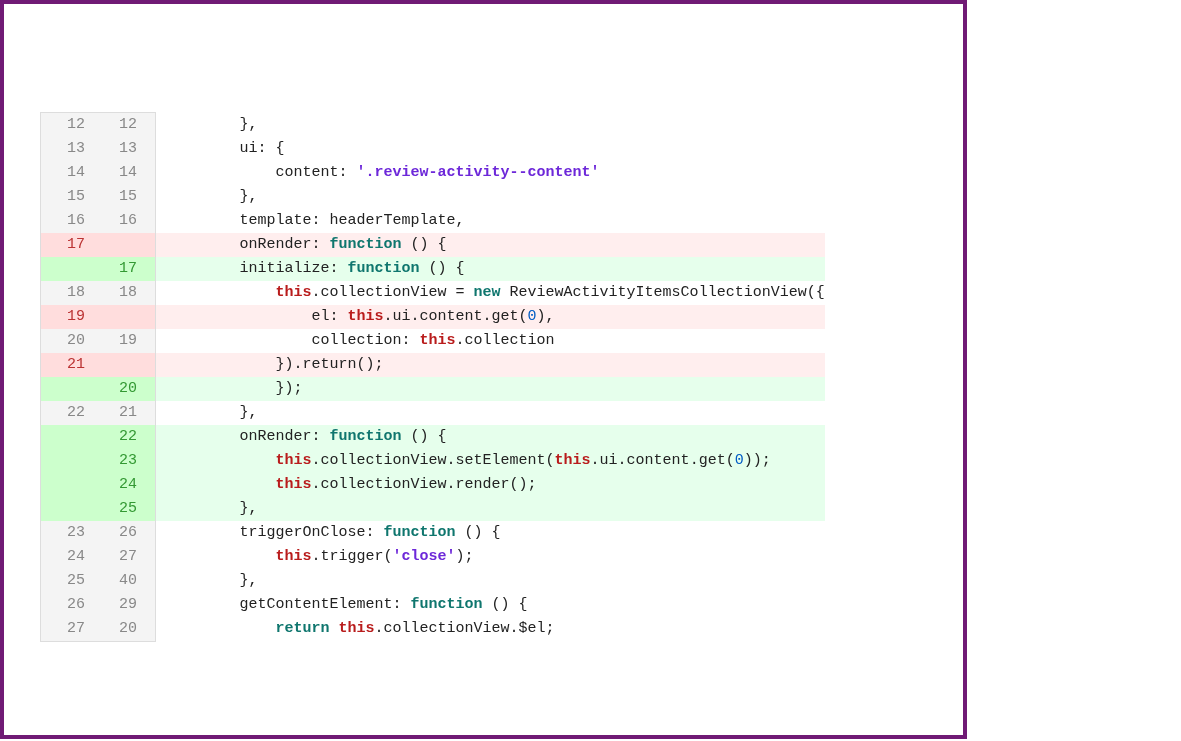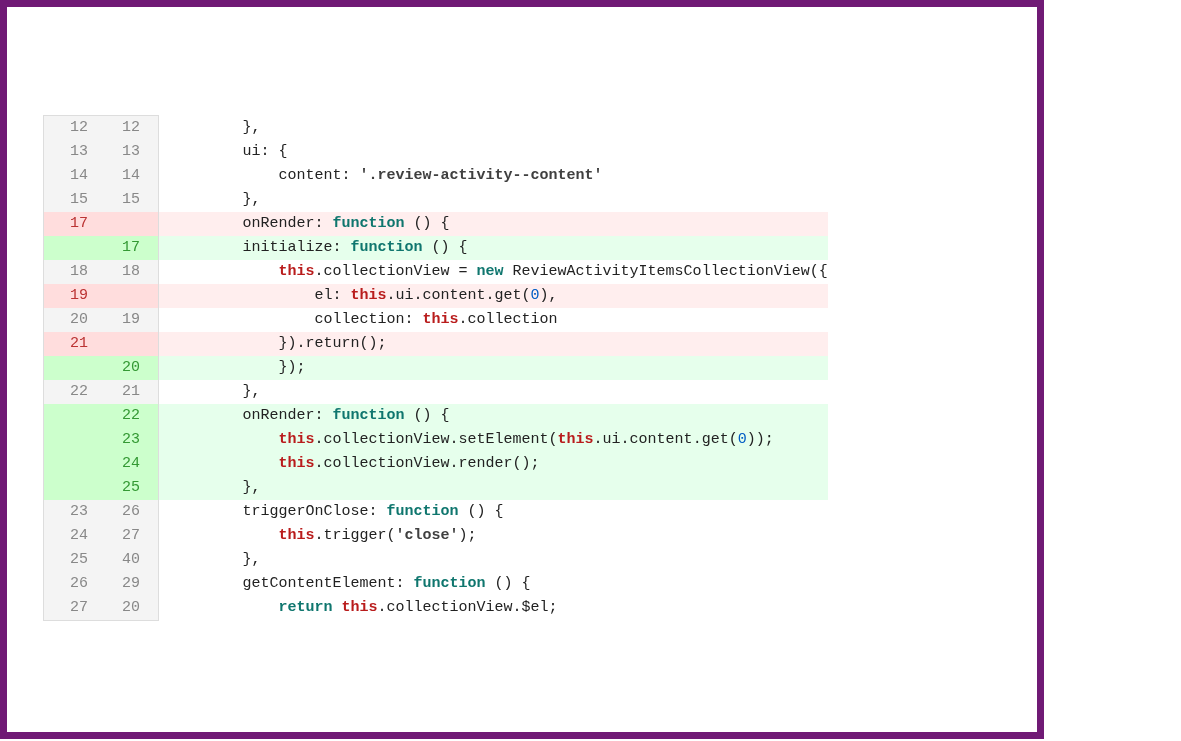--- a/index.html
+++ b/index.html
@@ -3,22 +3,22 @@
 <meta charset="utf-8">
 <style>
   body {
     margin: 0;
     padding: 0;
     font-family: Consolas, Monaco, 'Courier New', monospace;
     font-size: 15px;
     background: #fff;
   }
   .container {
-    border: 7px solid #701a75;
-    width: 1044px;
+    border: 4px solid #701a75;
+    width: 967px;
     height: 739px;
     box-sizing: border-box;
     position: relative;
   }
   .diff-table {
     position: absolute;
     top: 108px;
     left: 36px;
     right: 36px;
     border-collapse: collapse;
@@ -58,21 +58,21 @@
   .row-add .ln-col { background: #cfc; color: #393; }
   .row-add .gap-col { background: #cfc; }
   .row-add .code-col { background: #e6ffec; }
   .ln-col:first-child { border-left: 1px solid #ddd; }
 
   
   tr:first-child .ln-col, tr:first-child .gap-col { border-top: 1px solid #ddd; }
   tr:last-child .ln-col, tr:last-child .gap-col { border-bottom: 1px solid #ddd; }
 
   .kw { color: #0f766e; font-weight: bold; }
-  .str { color: #404040; font-weight: bold; }
+  .str { color: #6d28d9; font-weight: bold; }
   .num { color: #005cc5; }
   .this { color: #b91c1c; font-weight: bold; }
 </style>
 </head>
 <body>
 
 <div class="container">
   <table class="diff-table">
     <colgroup>
       <col style="width:44px">
@@ -98,20 +98,26 @@
           <td class="ln-col">14</td>
           <td class="gap-col gutter-sep"></td>
           <td class="code-col">            content: <span class="str">'.review-activity--content'</span></td>
         </tr>
         <tr class="row-ctx">
           <td class="ln-col">15</td>
           <td class="ln-col">15</td>
           <td class="gap-col gutter-sep"></td>
           <td class="code-col">        },</td>
         </tr>
+        <tr class="row-ctx">
+          <td class="ln-col">16</td>
+          <td class="ln-col">16</td>
+          <td class="gap-col gutter-sep"></td>
+          <td class="code-col">        template: headerTemplate,</td>
+        </tr>
         <tr class="row-del">
           <td class="ln-col">17</td>
           <td class="ln-col"></td>
           <td class="gap-col gutter-sep"></td>
           <td class="code-col">        onRender: <span class="kw">function</span> () {</td>
         </tr>
         <tr class="row-add">
           <td class="ln-col"></td>
           <td class="ln-col">17</td>
           <td class="gap-col gutter-sep"></td>

